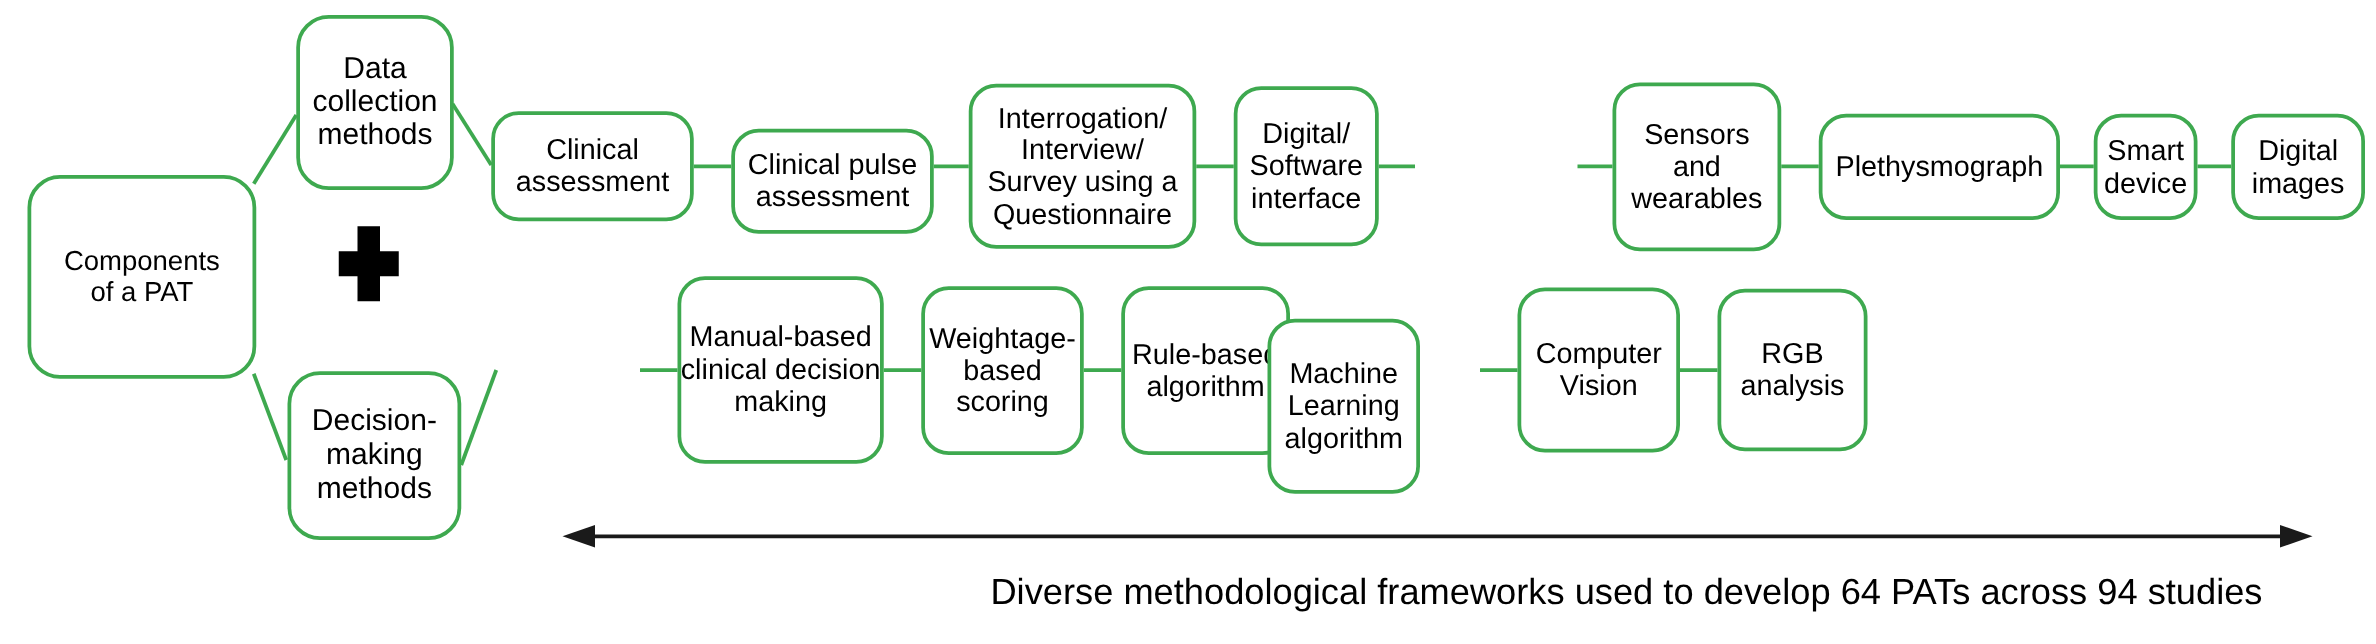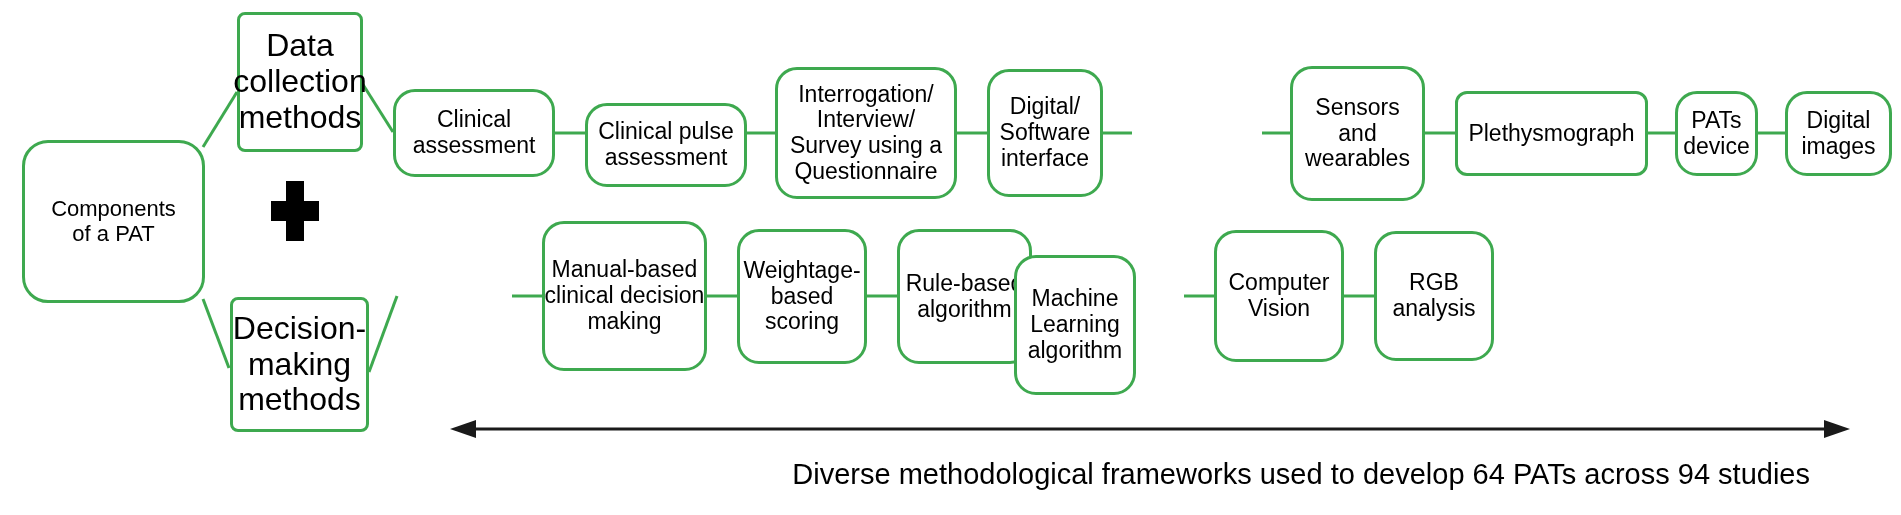--- a/index.html
+++ b/index.html
@@ -25,21 +25,21 @@
     display: flex;
     align-items: center;
     justify-content: center;
     text-align: center;
     white-space: pre;
     font-size: 23px;
     line-height: 1.12;
     letter-spacing: 0px;
   }
   .node.root   { font-size: 22px; border-radius: 26px; }
-  .node.branch { font-size: 32px; border-radius: 8px; }
+  .node.branch { font-size: 24px; border-radius: 26px; }
   .plus {
     position: absolute;
     left: 271px; top: 181px;
     width: 48px; height: 60px;
   }
   .plus .bar-v {
     position: absolute; left: 15px; top: 0;
     width: 18px; height: 60px; background: #000000;
   }
   .plus .bar-h {
@@ -110,22 +110,22 @@
   <div class="node" style="left:775px;  top:67px; width:182px; height:132px;">Interrogation/
 Interview/
 Survey using a
 Questionnaire</div>
   <div class="node" style="left:987px;  top:69px; width:116px; height:128px;">Digital/
 Software
 interface</div>
   <div class="node" style="left:1290px; top:66px; width:135px; height:135px;">Sensors
 and
 wearables</div>
-  <div class="node" style="left:1455px; top:91px; width:193px; height:85px;border-radius:12px;">Plethysmograph</div>
-  <div class="node" style="left:1675px; top:91px; width:83px; height:85px;">PATs
+  <div class="node" style="left:1455px; top:91px; width:193px; height:85px;">Plethysmograph</div>
+  <div class="node" style="left:1675px; top:91px; width:83px; height:85px;">Smart
 device</div>
   <div class="node" style="left:1785px; top:91px; width:107px; height:85px;">Digital
 images</div>
 
   <div class="node" style="left:542px;  top:221px; width:165px; height:150px;">Manual-based
 clinical decision
 making</div>
   <div class="node" style="left:737px;  top:229px; width:130px; height:135px;">Weightage-
 based
 scoring</div>

